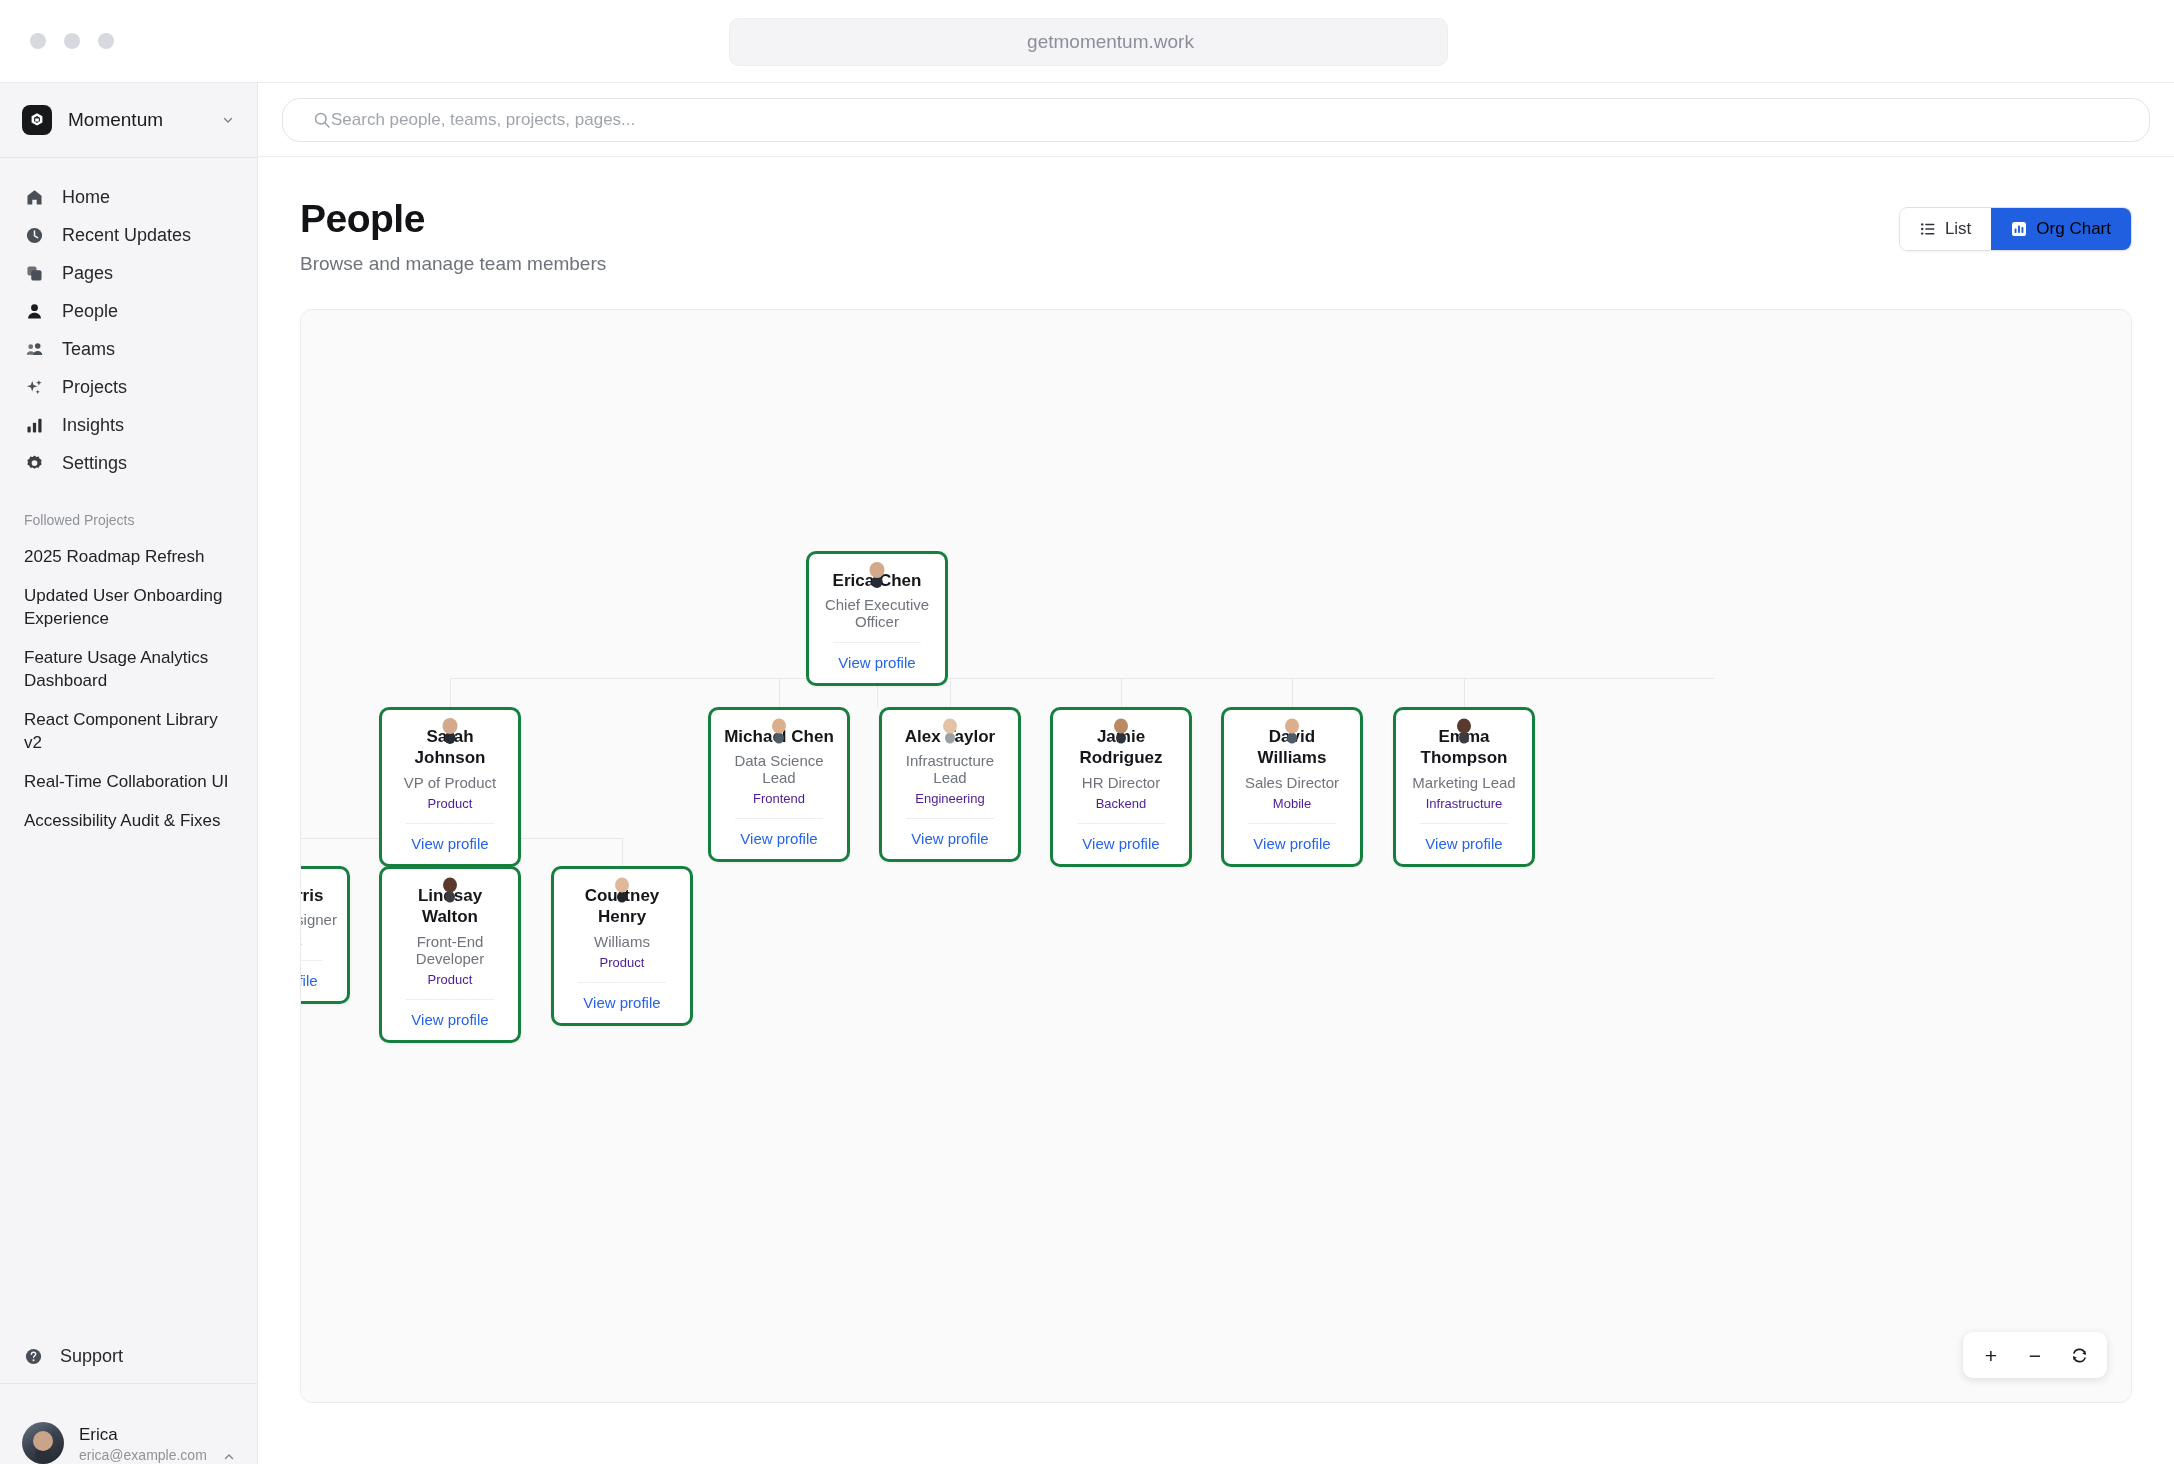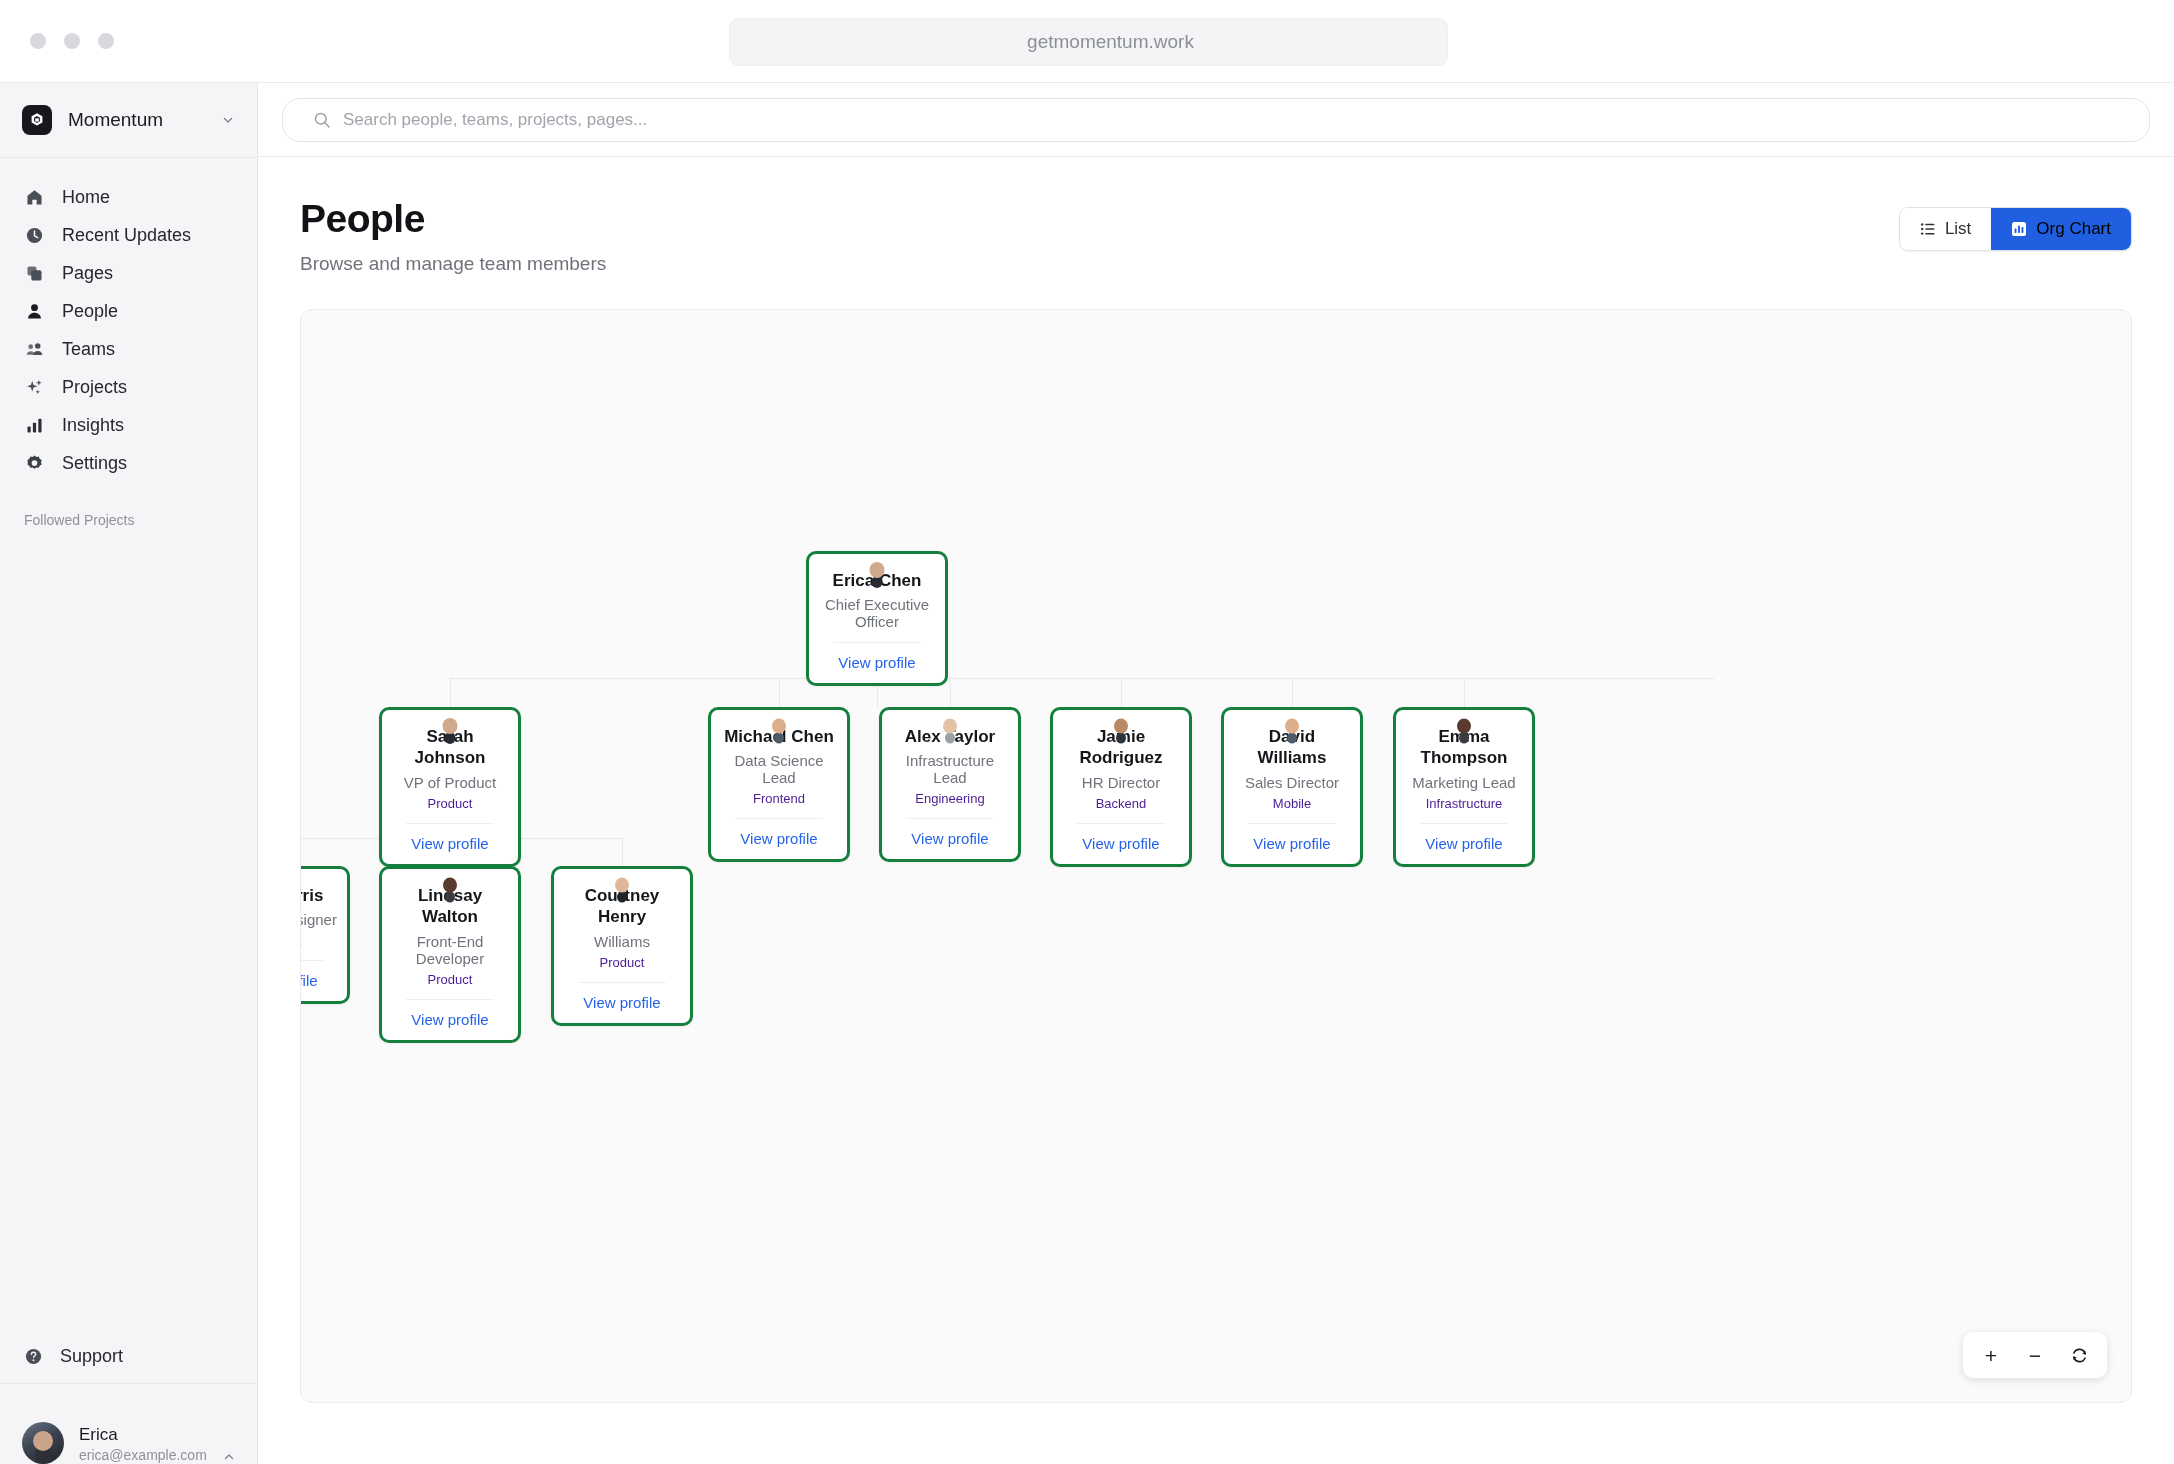--- a/index.html
+++ b/index.html
@@ -110,21 +110,21 @@
   
   .main { flex: 1; height: 1381px; background: #fff; position: relative; }
   .searchbar-wrap {
     height: 74px; border-bottom: 1px solid #ececef;
     display: flex; align-items: center; padding: 0 24px;
   }
   .searchbox {
     flex: 1; height: 44px;
     border: 1px solid #e2e3e7; border-radius: 18px;
     background: #fff;
-    display: flex; align-items: center; gap: 12px; padding: 0 30px;
+    display: flex; align-items: center; gap: 0; padding: 0 30px;
   }
   .searchbox input {
     border: none; outline: none; flex: 1;
     font-size: 17px; color: #33353a;
     font-family: "Liberation Sans", sans-serif;
     background: transparent;
   }
   .searchbox input::placeholder { color: #a0a4ac; }
 
   .content { padding: 40px 42px 0 42px; }
@@ -320,20 +320,28 @@
           <svg width="19" height="19" viewBox="0 0 20 20">
               <path d="M10 1.6 12 3.1l2.4-.5 1 2.3 2.1 1.3-.6 2.4.6 2.4-2.1 1.3-1 2.3-2.4-.5-2 1.5-2-1.5-2.4.5-1-2.3L2.5 11l.6-2.4L2.5 6.2l2.1-1.3 1-2.3 2.4.5z" fill="#3b3f46"></path>
               <circle cx="10" cy="9.6" r="3" fill="#f5f5f7"></circle>
             </svg>
         </span>
         <span>Settings</span>
       </div>
     </nav>
 
     <div class="section-label">Followed Projects</div>
+    <div>
+      <div class="proj-item">2025 Roadmap Refresh</div>
+      <div class="proj-item">Updated User Onboarding Experience</div>
+      <div class="proj-item">Feature Usage Analytics Dashboard</div>
+      <div class="proj-item">React Component Library v2</div>
+      <div class="proj-item">Real-Time Collaboration UI</div>
+      <div class="proj-item">Accessibility Audit &amp; Fixes</div>
+    </div>
 
     <div class="sidebar-bottom">
       <div class="support-row">
         <span class="ico">
           <svg width="19" height="19" viewBox="0 0 20 20">
               <circle cx="10" cy="10" r="8" fill="#4a4e56"></circle>
               <path d="M7.8 7.7c0-1.3 1-2.2 2.3-2.2s2.2.9 2.2 2.1c0 1.6-2.1 1.7-2.1 3.2" stroke="#f5f5f7" stroke-width="1.5" fill="none" stroke-linecap="round"></path>
               <circle cx="10" cy="14" r="1.05" fill="#f5f5f7"></circle>
             </svg>
         </span>

